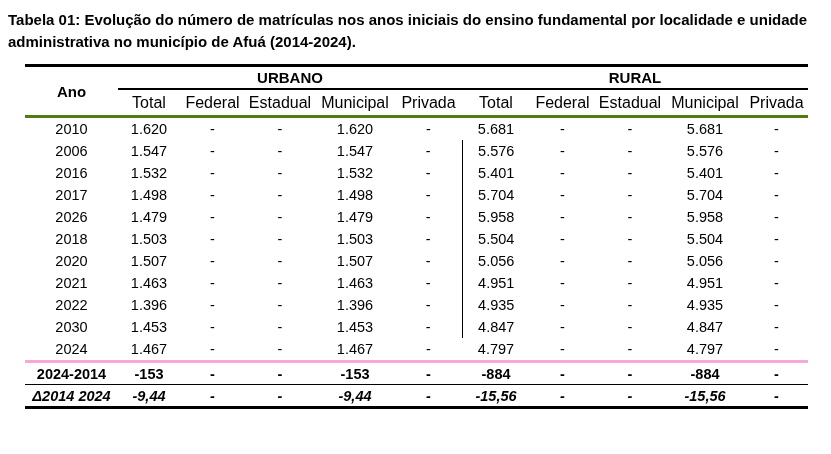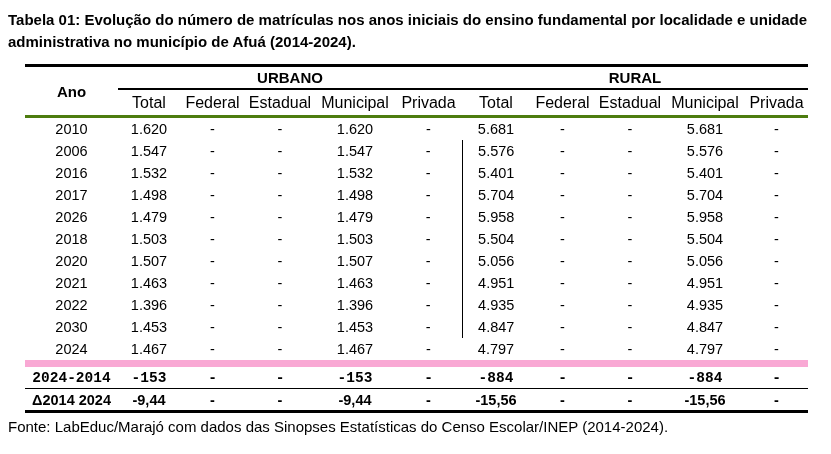--- a/index.html
+++ b/index.html
@@ -36,22 +36,22 @@
   tr.group-row th.group { font-weight: bold; font-size: 15px; height: 21px; border-bottom: 2.5px solid #000; text-align: center; }
   tr.sub-row th { font-weight: normal; font-size: 16px; height: 25px; }
   thead { border-bottom: 3px solid #4d7c0f; }
 
   
   tbody td { height: 22px; font-size: 14.5px; }
   tbody td.vdiv { border-right: 1.5px solid #000; }
 
   
   tfoot td { font-weight: bold; height: 21px; font-size: 14.5px; }
-  tfoot tr.sum-0 { border-top: 7px solid #f9a8d4; font-family: Liberation Mono, monospace; }
-  tfoot tr.sum-1 { border-top: 1.5px solid #000; }
+  tfoot tr.sum-0 { border-top: 3px solid #f9a8d4; }
+  tfoot tr.sum-1 { border-top: 1.5px solid #000; font-style: italic; }
 
   .source {
     font-size: 15px;
     margin: 5px 0 0 0;
   }
 </style>
 </head>
 <body>
 
 <div class="page">
@@ -259,15 +259,14 @@
           <td>-</td>
           <td>-15,56</td>
           <td>-</td>
           <td>-</td>
           <td>-15,56</td>
           <td>-</td>
         </tr>
       </tfoot>
   </table>
 
-  <p class="source">Fonte: LabEduc/Marajó com dados das Sinopses Estatísticas do Censo Escolar/INEP (2014-2024).</p>
 
 </div>
 
 </body></html>

